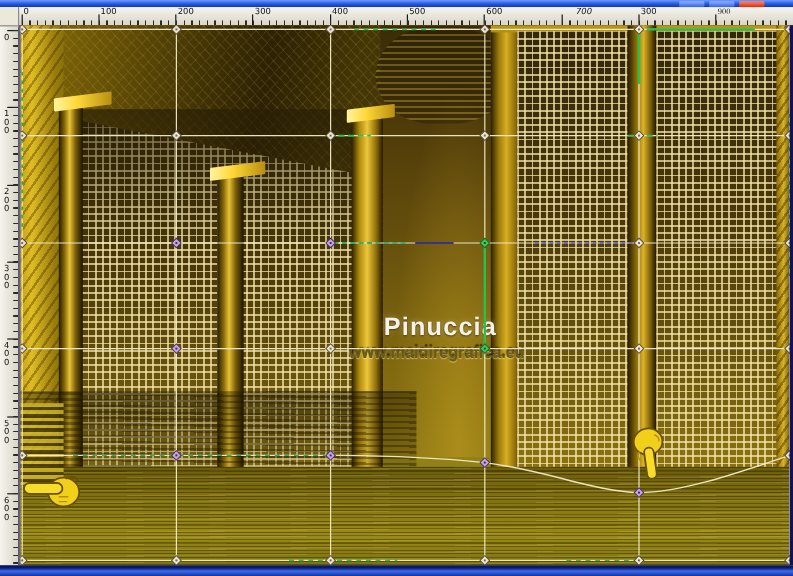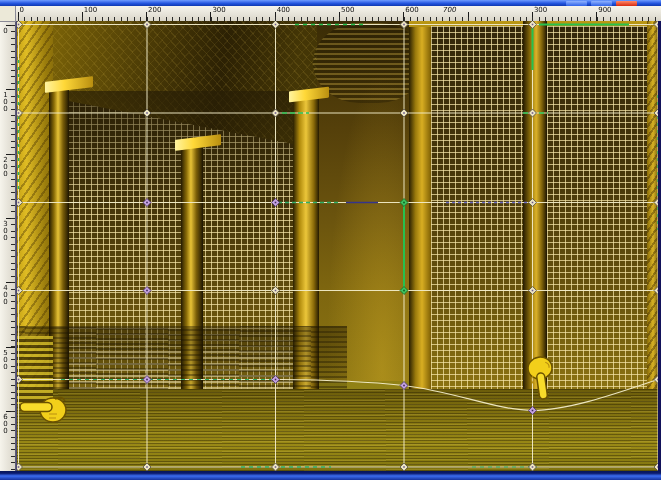--- a/index.html
+++ b/index.html
@@ -124,25 +124,25 @@
       <div class="lbl-top" style="left: 148.1px;">200</div>
       <div class="tick-major-top" style="left: 210.4px;"></div>
       <div class="lbl-top" style="left: 212.4px;">300</div>
       <div class="tick-major-top" style="left: 274.7px;"></div>
       <div class="lbl-top" style="left: 276.7px;">400</div>
       <div class="tick-major-top" style="left: 339px;"></div>
       <div class="lbl-top" style="left: 341px;">500</div>
       <div class="tick-major-top" style="left: 403.3px;"></div>
       <div class="lbl-top" style="left: 405.3px;">600</div>
       <div class="tick-major-top" style="left: 467.6px;"></div>
-      <div class="lbl-top" style="left: 443px; font-style: italic;">700</div>
+      <div class="lbl-top" style="left: 480px; font-style: italic;">700</div>
       <div class="tick-major-top" style="left: 531.9px;"></div>
       <div class="lbl-top" style="left: 533.9px;">300</div>
       <div class="tick-major-top" style="left: 596.2px;"></div>
-      <div class="lbl-top" style="left: 598.2px;">900</div>
+      <div class="lbl-top" style="left: 598.2px; font-family: Liberation Serif, serif;">900</div>
     </div>
   <div class="ruler ruler-left" id="rulerLeft">
       <div class="tick-major-left" style="top: 4px;"></div>
       <div class="lbl-left" style="top: 6px;">0</div>
       <div class="tick-major-left" style="top: 68.3px;"></div>
       <div class="lbl-left" style="top: 70.3px;">100</div>
       <div class="tick-major-left" style="top: 132.6px;"></div>
       <div class="lbl-left" style="top: 134.6px;">200</div>
       <div class="tick-major-left" style="top: 196.9px;"></div>
       <div class="lbl-left" style="top: 198.9px;">300</div>
@@ -171,20 +171,22 @@
     <div class="L band-right-top"></div>
     <div class="L pillar-d L"></div>
     <div class="L mesh mesh-right-a"></div>
     <div class="L pillar-e"></div>
     <div class="L mesh mesh-right-b"></div>
     <div class="L sliver-right"></div>
     <div class="L floor-shadow-left"></div>
     <div class="L floor"></div>
     <div class="L blinds-bl"></div>
 
+    <div class="L wm-name">Pinuccia</div>
+    <div class="L wm-site">www.maidiregrafica.eu</div>
 
     <svg id="meshsvg" viewBox="0 0 642 450">
         <line x1="1.5" y1="3.5" x2="1.5" y2="446" stroke="#f2ecc8" stroke-width="1" opacity=".95"></line>
         <line x1="130" y1="3.5" x2="130" y2="446" stroke="#f2ecc8" stroke-width="1" opacity=".95"></line>
         <line x1="258.5" y1="3.5" x2="258.5" y2="446" stroke="#f2ecc8" stroke-width="1" opacity=".95"></line>
         <line x1="387" y1="3.5" x2="387" y2="446" stroke="#f2ecc8" stroke-width="1" opacity=".95"></line>
         <line x1="515.5" y1="3.5" x2="515.5" y2="446" stroke="#f2ecc8" stroke-width="1" opacity=".95"></line>
         <line x1="641" y1="3.5" x2="641" y2="446" stroke="#f2ecc8" stroke-width="1" opacity=".95"></line>
         <line x1="1.5" y1="3.5" x2="641" y2="3.5" stroke="#f2ecc8" stroke-width="1" opacity=".95"></line>
         <line x1="1.5" y1="92" x2="641" y2="92" stroke="#f2ecc8" stroke-width="1" opacity=".95"></line>

